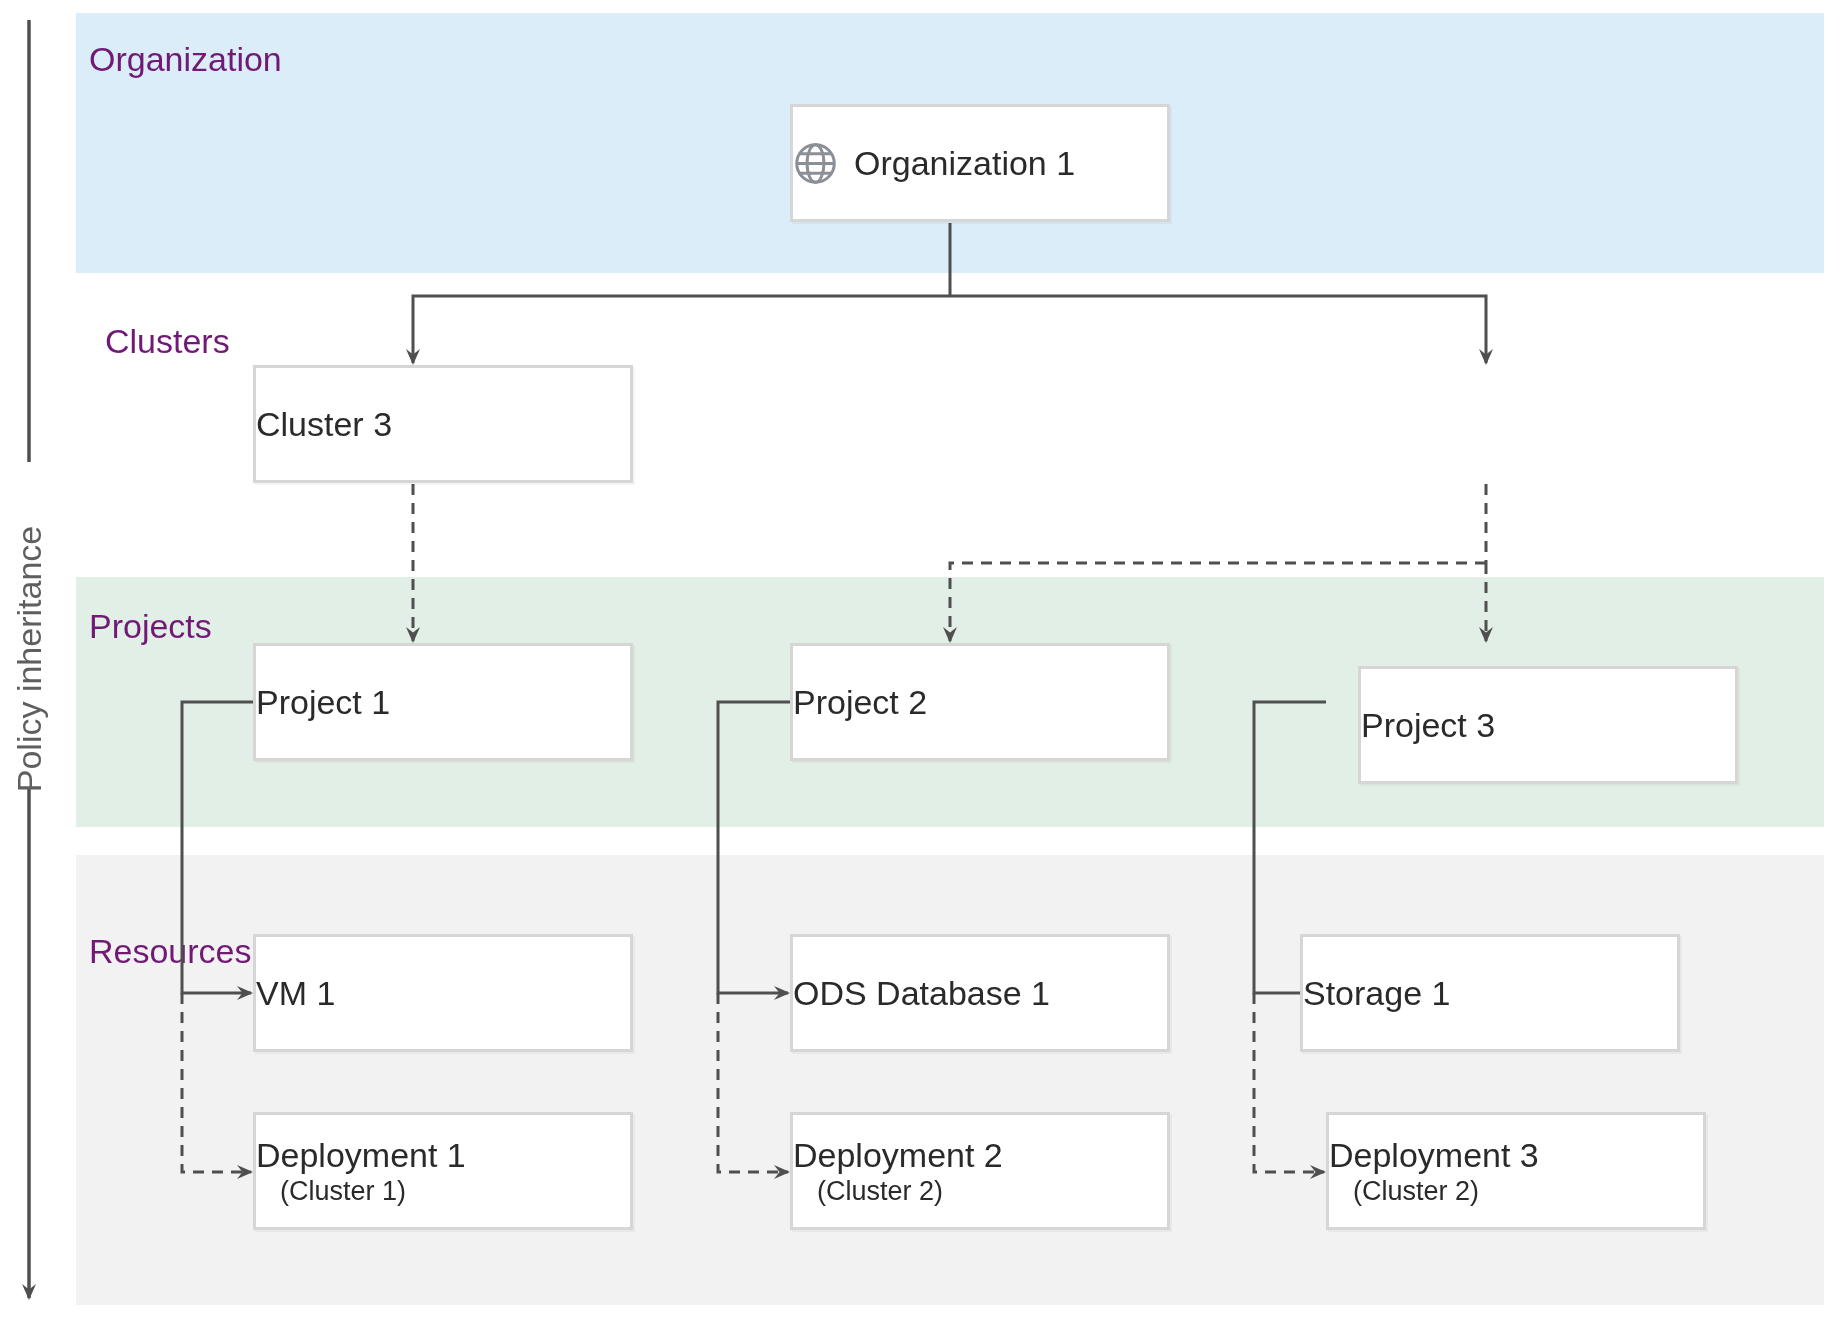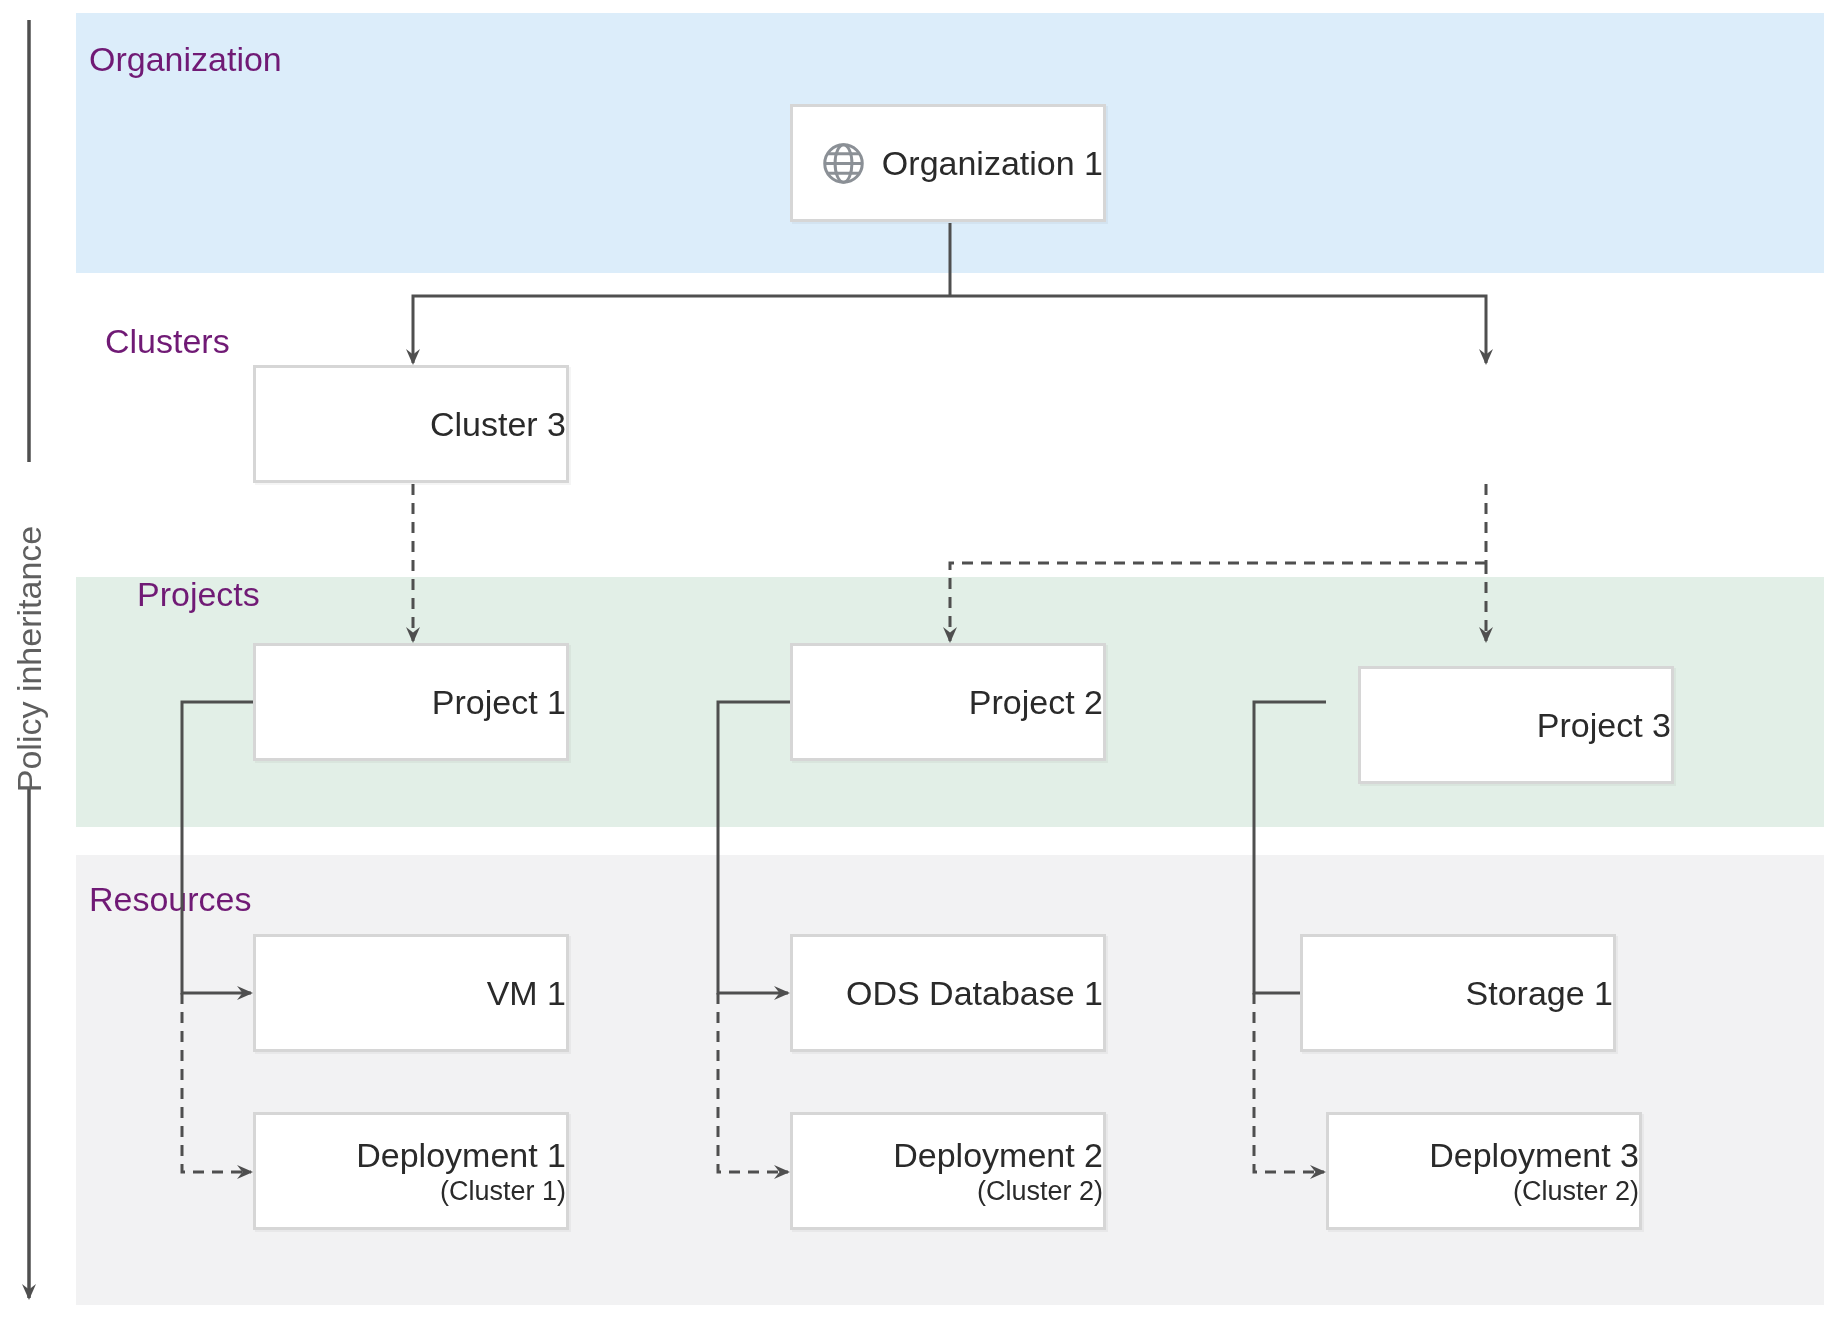--- a/index.html
+++ b/index.html
@@ -12,23 +12,23 @@
   }
   .band{position:absolute;left:76px;width:1748px;}
   .band-org{top:13px;height:260px;background:#dcedfa;}
   .band-projects{top:577px;height:250px;background:#e2efe7;}
   .band-resources{top:855px;height:450px;background:#f2f2f3;}
   .band-label{
     position:absolute;left:89px;
     font-size:34px;color:#701a75;line-height:1;white-space:nowrap;
   }
   .node{
-    position:absolute;width:316px;height:118px;
+    position:absolute;width:380px;height:118px;
     background:#ffffff;border:3px solid #d6d6d6;box-sizing:border-box;
-    display:flex;flex-direction:column;align-items:flex-end;justify-content:center;
+    display:flex;flex-direction:column;align-items:flex-start;justify-content:center;
     box-shadow:2px 2px 0 rgba(0,0,0,0.04);
   }
   .node-label{font-size:34px;color:#2a2a2a;line-height:1.2;white-space:nowrap;}
   .node-sublabel{font-size:27px;color:#2a2a2a;line-height:1.15;white-space:nowrap;margin-left:24px;}
   .node-row{display:flex;align-items:center;gap:16px;}
   #connectors{position:absolute;left:0;top:0;width:1842px;height:1326px;pointer-events:none;}
   .policy-label{
     position:absolute;left:-206px;top:642px;width:470px;
     text-align:center;font-size:34px;color:#5f5f5f;line-height:1;
     transform:rotate(-90deg);white-space:nowrap;
@@ -38,22 +38,22 @@
 <body>
 
 <div id="stage">
 
   <div class="band band-org" style="background-color: rgb(220, 237, 250);"></div>
   <div class="band band-projects" style="background-color: rgb(226, 239, 231);"></div>
   <div class="band band-resources" style="background-color: rgb(242, 242, 243);"></div>
 
   <div class="band-label" style="top:42px;">Organization</div>
   <div class="band-label" style="top:324px;margin-left:16px;">Clusters</div>
-  <div class="band-label" style="top:577px;margin-left:48px;">Projects</div>
-  <div class="band-label" style="top:882px;text-align:center;">Resources</div>
+  <div class="band-label" style="top:609px;">Projects</div>
+  <div class="band-label" style="top:934px;text-align:center;">Resources</div>
 
   <svg id="connectors" viewBox="0 0 1842 1326">
     <defs>
       <marker id="arr" viewBox="0 0 16 14" refX="14" refY="7" markerWidth="16" markerHeight="14" orient="auto" markerUnits="userSpaceOnUse">
         <path d="M0,0 L16,7 L0,14 L5.5,7 Z" fill="#4f4f4f"></path>
       </marker>
     </defs>
 
     <g stroke="#4f4f4f" stroke-width="3.5" fill="none">
       <path d="M29 20 V462"></path>

